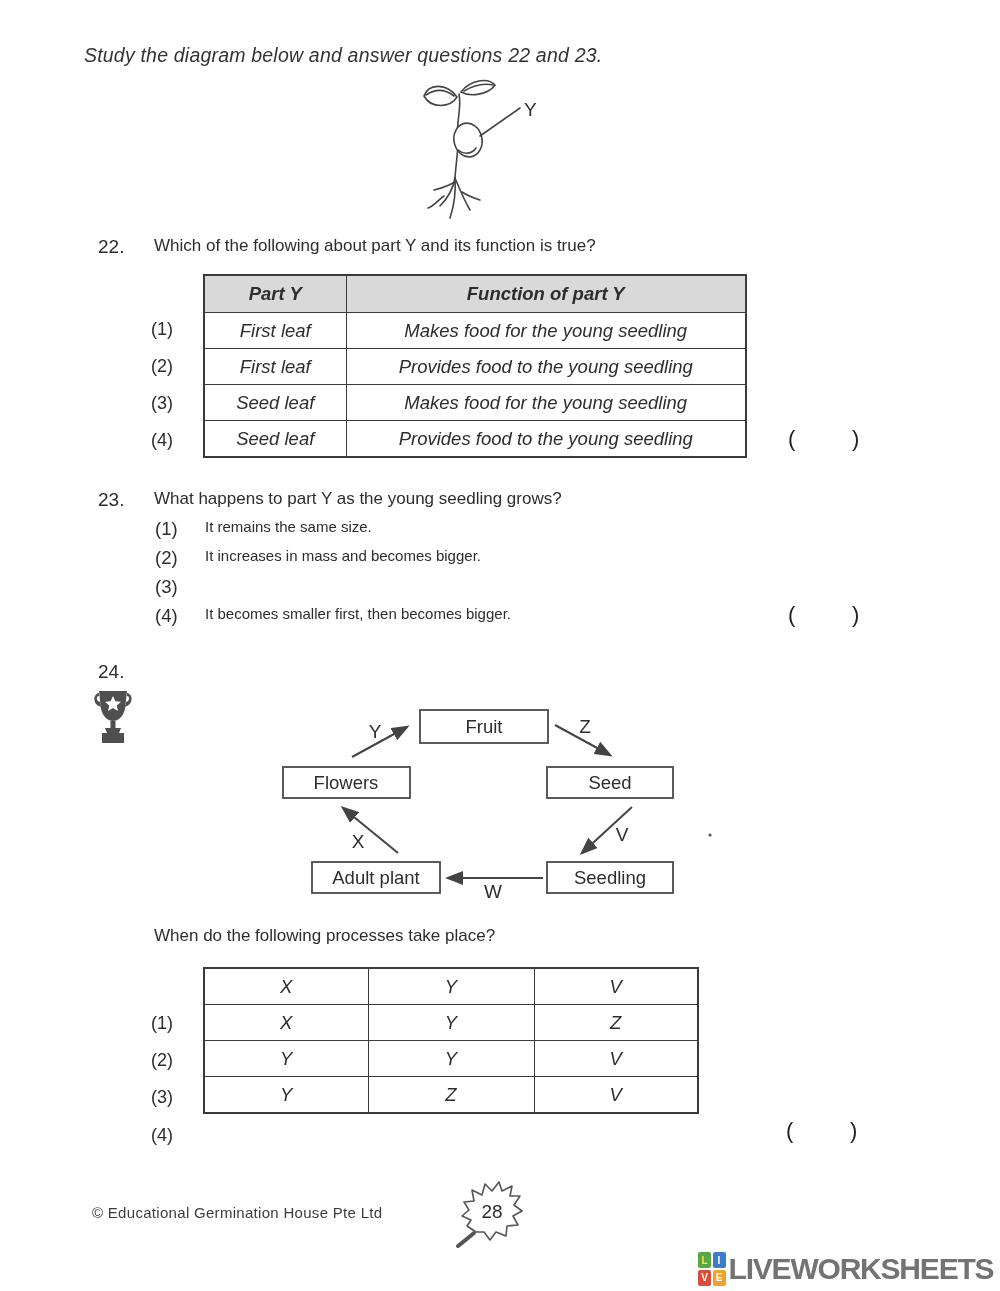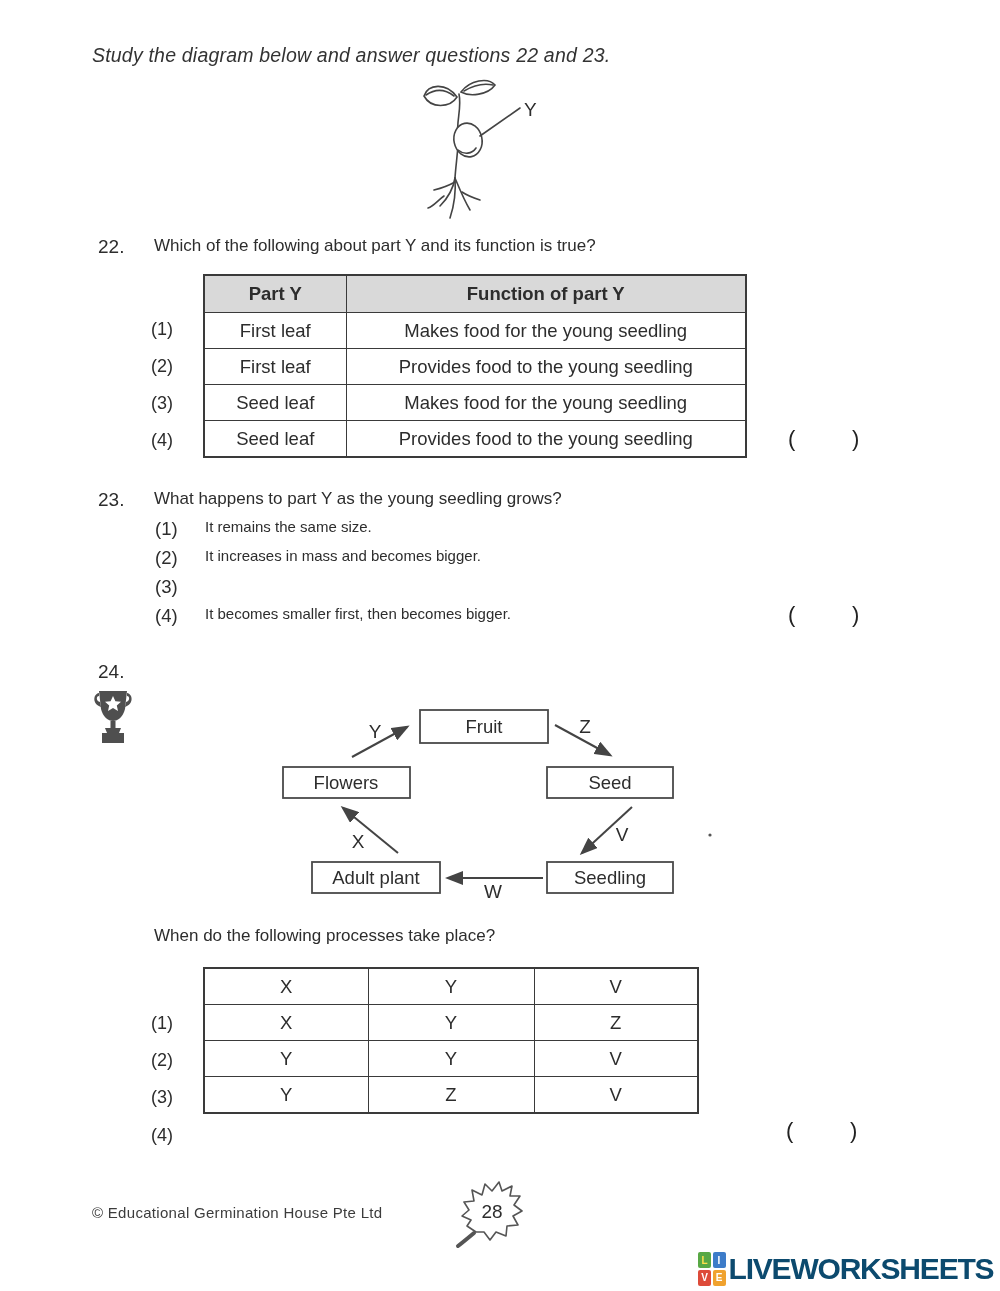--- a/index.html
+++ b/index.html
@@ -10,44 +10,44 @@
   }
   .abs{position:absolute;}
   .instruction{font-size:19.5px;font-style:italic;font-weight:500;letter-spacing:.2px;color:#333;}
   .qnum{font-size:19px;font-weight:500;}
   .qtext{font-size:17px;font-weight:500;}
   .opt-num{font-size:18.5px;}
   .opt-text{font-size:15px;}
   .rownum{font-size:18px;}
   .bracket{font-size:22px;color:#222;}
   table.mcq{border-collapse:collapse;table-layout:fixed;background:#fff;}
-  table.mcq,table.mcq th,table.mcq td{border:1.6px solid #3a3a3a;}
+  table.mcq,table.mcq th,table.mcq td{border:1.6px solid #3a3a3a;font-style:italic;}
   table.mcq{border-width:2px;}
   table.mcq th{background:#d9d9d9;font-weight:700;font-size:18.5px;height:36px;padding:0 4px;}
   table.mcq td{font-size:18.5px;text-align:center;height:35px;padding:0 16px;}
   svg text{font-family:"Liberation Sans",sans-serif;fill:#2d2d2d;}
   .cycle-label{font-size:19px;}
   .cycle-node{font-size:18.5px;}
   .footer-copy{font-size:15px;color:#3c3c3c;letter-spacing:.3px;}
   .logo-wrap{display:flex;align-items:center;gap:3px;}
   .logo-tiles{display:grid;grid-template-columns:13px 13px;grid-auto-rows:16px;gap:1.5px;}
   .tile{display:flex;align-items:center;justify-content:center;
         font-size:10px;font-weight:700;color:#fff;border-radius:2px;}
   .tile-l{background:#58a845;color:#ffe14d;}
   .tile-i{background:#3d7cc9;}
   .tile-v{background:#dd4b39;}
   .tile-e{background:#f0a22e;}
-  .logo-text{font-size:30px;font-weight:700;color:#0c4a6e;letter-spacing:-1.2px;line-height:1;}
+  .logo-text{font-size:30px;font-weight:700;color:#737373;letter-spacing:-1.2px;line-height:1;}
 </style>
 </head>
 <body>
 
 <div class="page">
 
-  <div class="abs instruction" style="left:92px;top:44px;">Study the diagram below and answer questions 22 and 23.</div>
+  <div class="abs instruction" style="left:84px;top:44px;">Study the diagram below and answer questions 22 and 23.</div>
 
   <svg class="abs" style="left:398px;top:78px;" width="150" height="145" viewBox="0 0 150 145">
     <g fill="none" stroke="#444" stroke-width="1.6" stroke-linecap="round">
       <path d="M63,14 C72,2 90,-1 97,7 C90,17 72,19 63,14 Z"></path>
       <path d="M66,13 C76,7 86,5 95,7"></path>
       <path d="M59,19 C48,4 30,6 26,18 C33,31 52,30 59,19 Z"></path>
       <path d="M56,18 C47,11 38,10 28,17"></path>
       <path d="M61,16 C64,30 58,44 60,56 C61,68 58,84 57,100"></path>
       <ellipse cx="70" cy="62" rx="14" ry="17" transform="rotate(-12 70 62)" fill="#fff"></ellipse>
       <path d="M60,72 C66,77 74,76 78,70"></path>

